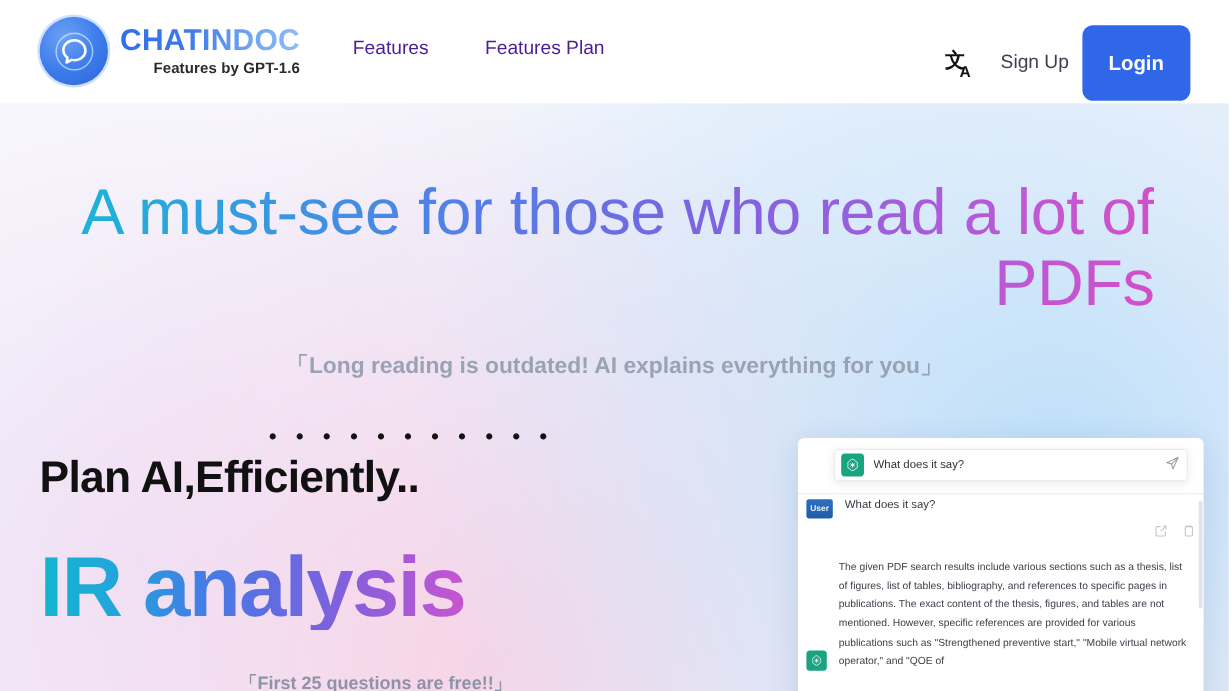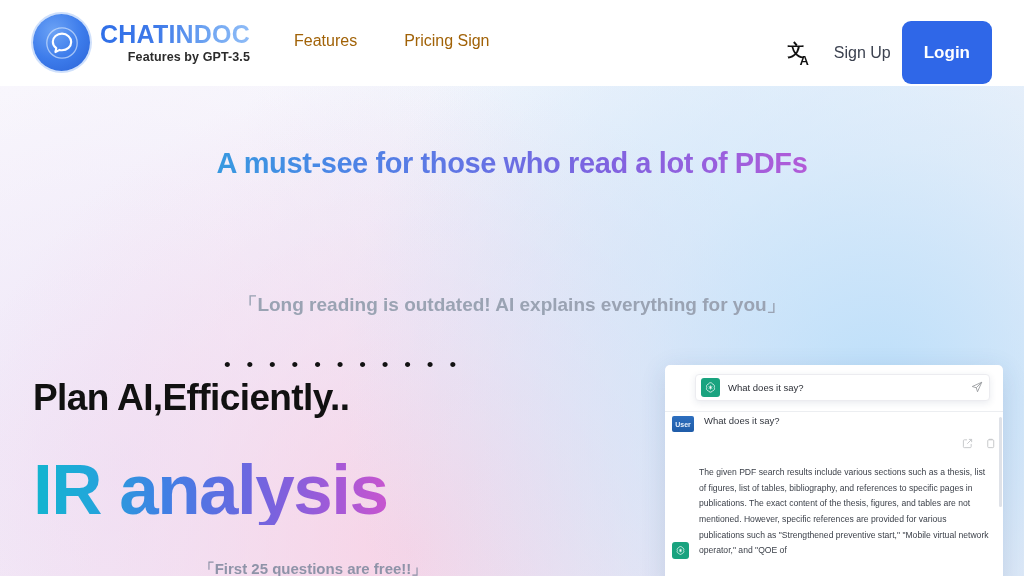--- a/index.html
+++ b/index.html
@@ -78,21 +78,21 @@
   .brand-tagline .light { font-weight: 600; }
 
   .nav {
     position: absolute;
     left: 294px; top: 32px;
     display: flex;
     gap: 47px;
   }
   .nav-link {
     font-size: 16px;
-    color: #a16207;
+    color: #4c1d95;
     cursor: pointer;
     white-space: nowrap;
   }
 
   .header-right {
     position: absolute;
     right: 32px; top: 21px;
     display: flex;
     align-items: center;
     gap: 0;
@@ -121,23 +121,23 @@
     cursor: pointer;
     font-family: "Liberation Sans", sans-serif;
     line-height: 1;
   }
 
   
   .headline {
     position: absolute;
     left: 62px; top: 148px;
     width: 900px;
-    text-align: center;
-    font-size: 29px;
-    font-weight: 700;
+    text-align: right;
+    font-size: 54px;
+    font-weight: 400;
     line-height: 1.1;
     letter-spacing: -0.4px;
     background: linear-gradient(90deg, #19b5d8 0%, #2fa2dd 11%, #4a86e6 30%, #6373e4 46%, #7e63e0 60%, #9c5fdd 74%, #bf58d4 88%, #d24fc9 100%);
     -webkit-background-clip: text;
     background-clip: text;
     color: transparent;
   }
   .subtitle {
     position: absolute;
     left: 62px; top: 276px;
@@ -316,27 +316,27 @@
 
     <div class="brand">
       <span class="logo-mark">
         <svg width="34" height="34" viewBox="0 0 34 34">
           <circle cx="17" cy="17" r="15.2" fill="none" stroke="#dce9fd" stroke-width="1.3" opacity=".65"></circle>
           <path d="M17 7.6c-5.1 0-9.2 3.6-9.2 8.1 0 2.6 1.4 4.9 3.5 6.4l-.9 4 4.2-2.2c.8.2 1.6.3 2.4.3 5.1 0 9.2-3.6 9.2-8.1S22.1 7.6 17 7.6z" fill="none" stroke="#ffffff" stroke-width="2.1" stroke-linejoin="round"></path>
         </svg>
       </span>
       <span class="brand-text">
         <span class="brand-name">CHATINDOC</span>
-        <span class="brand-tagline"><span class="light">Features by </span><span>GPT-3.5</span></span>
+        <span class="brand-tagline"><span class="light">Features by </span><span>GPT-1.6</span></span>
       </span>
     </div>
 
     <div class="nav">
       <span class="nav-link">Features</span>
-      <span class="nav-link">Pricing Sign</span>
+      <span class="nav-link">Features Plan</span>
     </div>
 
     <div class="header-right">
       <span class="lang-icon">
         <svg width="28" height="28" viewBox="0 0 28 28">
           <text x="0.5" y="16.5" font-family="DejaVu Sans, sans-serif" font-size="17" font-weight="700" fill="#111">文</text>
           <text x="12.5" y="25.5" font-family="Liberation Sans, sans-serif" font-size="13" font-weight="700" fill="#111">A</text>
         </svg>
       </span>
       <span class="signup-link">Sign Up</span>

